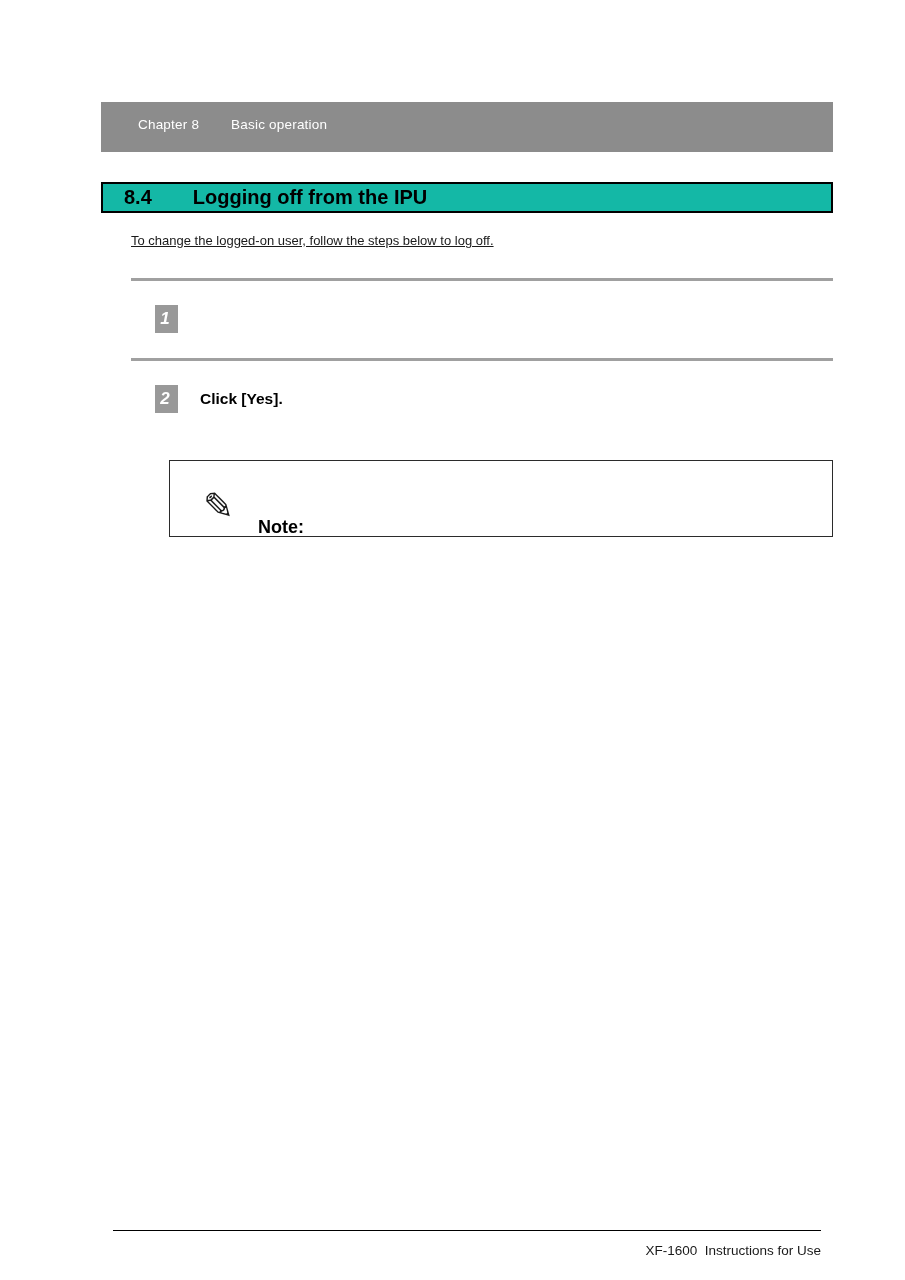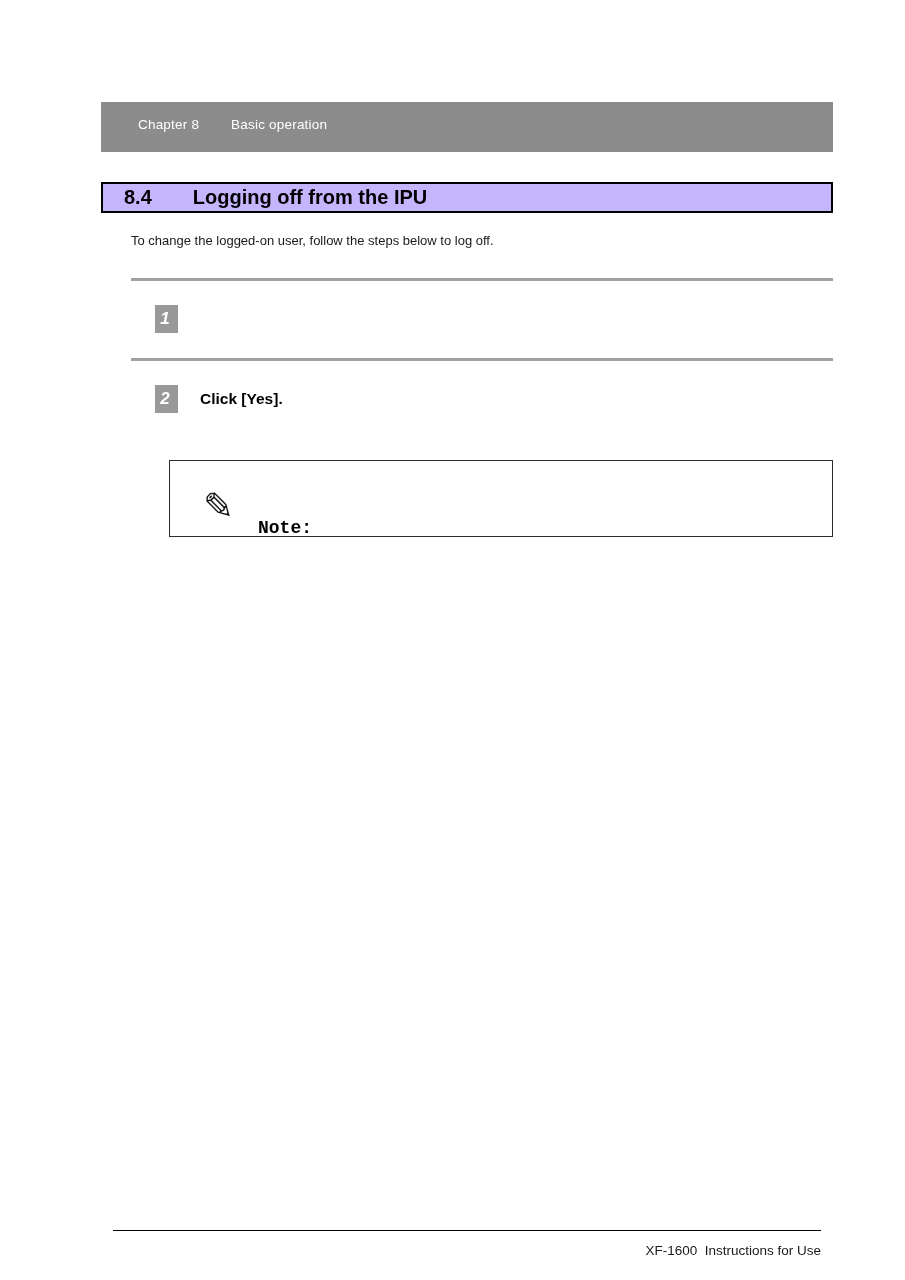--- a/index.html
+++ b/index.html
@@ -9,26 +9,26 @@
   
   .chapter-bar { position: absolute; left: 65px; top: 66px; width: 732px; height: 50px;
     background: #8c8c8c; }
   .chapter-bar .bar-text { position: absolute; left: 13px; bottom: 8px; color: #ffffff;
     font-size: 13.5px; letter-spacing: 0.2px; }
   .chapter-bar .bar-text .chapter-label { margin-right: 20px; }
 
   
   .section-box { position: absolute; left: 65px; top: 146px; width: 732px; height: 31px;
     border: 2px solid #000; display: flex; align-items: center; padding-left: 9px;
-    background: #c4b5fd; }
+    background: #14b8a6; }
   .section-box .sec-num { font-size: 20px; font-weight: bold; color: #000; }
   .section-box .sec-title { font-size: 20px; font-weight: bold; color: #000; margin-left: 29px; }
 
   
-  .intro { position: absolute; left: 95px; top: 197px; font-size: 13px; color: #1a1a1a; }
+  .intro { position: absolute; left: 95px; top: 197px; font-size: 13px; color: #1a1a1a; text-decoration: underline; }
 
   
   .step { position: absolute; left: 95px; width: 702px; border-top: 3px solid #a0a0a0; }
   .step1 { top: 242px; }
   .step2 { top: 322px; }
   .step-head { display: flex; align-items: center; }
   .step-num { width: 23px; height: 28px; background: #999999; color: #ffffff;
     font-size: 17px; font-weight: bold; font-style: italic; display: flex;
     align-items: center; justify-content: center; flex: 0 0 auto; padding-right: 3px; }
   .step-heading { font-size: 15.5px; font-weight: bold; color: #000; margin-left: 10px; }
@@ -41,21 +41,21 @@
     margin: 0 1px 0 1px; vertical-align: -1px; }
   .ref-page { font-weight: bold; color: #000; }
 
   
   .note-box { position: absolute; left: 133px; top: 424px; width: 664px; height: 77px;
     border: 1px solid #2b2b2b; background: #fff; padding: 2px 10px 0 9px; }
   .note-head { display: flex; align-items: flex-end; }
   .note-icon { font-family: "DejaVu Sans", sans-serif; font-size: 37px; line-height: 40px;
     color: #1a1a1a; }
   .note-label { font-size: 18px; font-weight: bold; color: #000; margin-left: 12px;
-    margin-bottom: 1px; font-family: Liberation Mono, monospace; }
+    margin-bottom: 1px; }
   .note-text { font-size: 13px; margin-top: 4px; color: #1a1a1a; }
 
   
   .footer { position: absolute; left: 65px; top: 1182px; width: 732px; }
   .footer .page-num { font-size: 13px; padding-bottom: 2px; }
   .footer .rule { border-top: 1.5px solid #000; }
   .footer .doc-title { text-align: right; font-size: 13.5px; margin-top: 5px;
     white-space: pre-wrap; }
 </style>
 </head>

